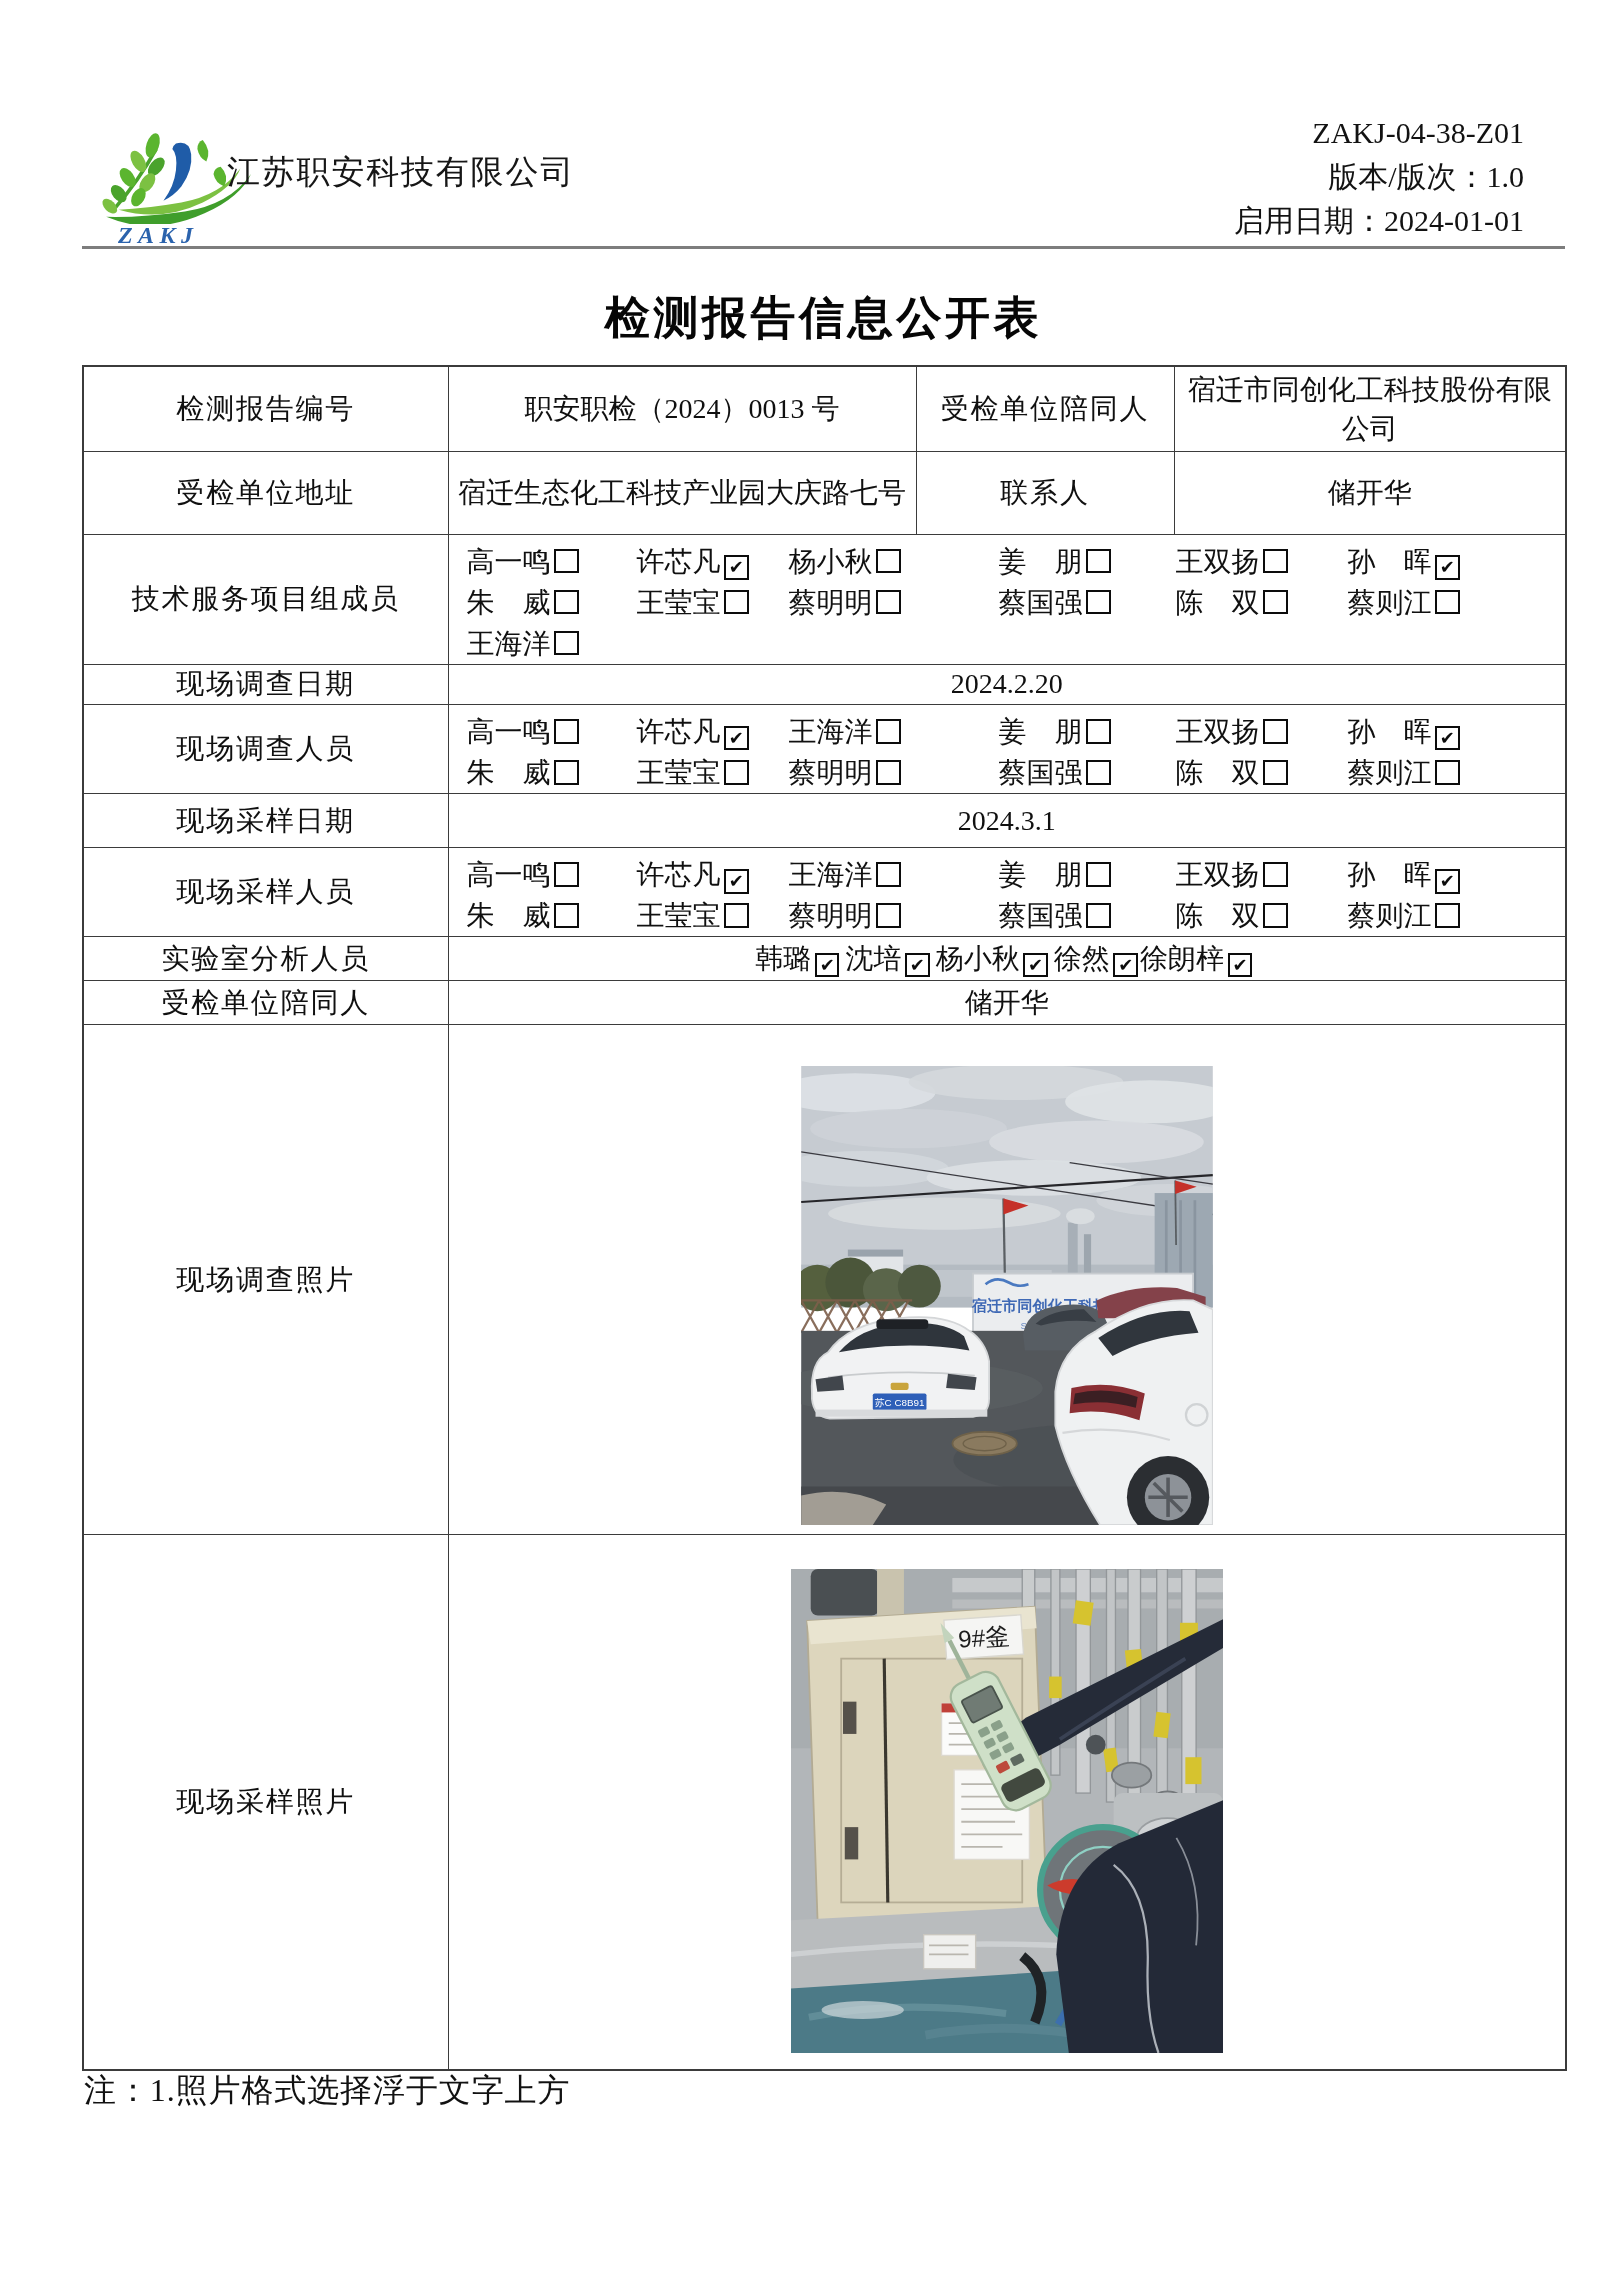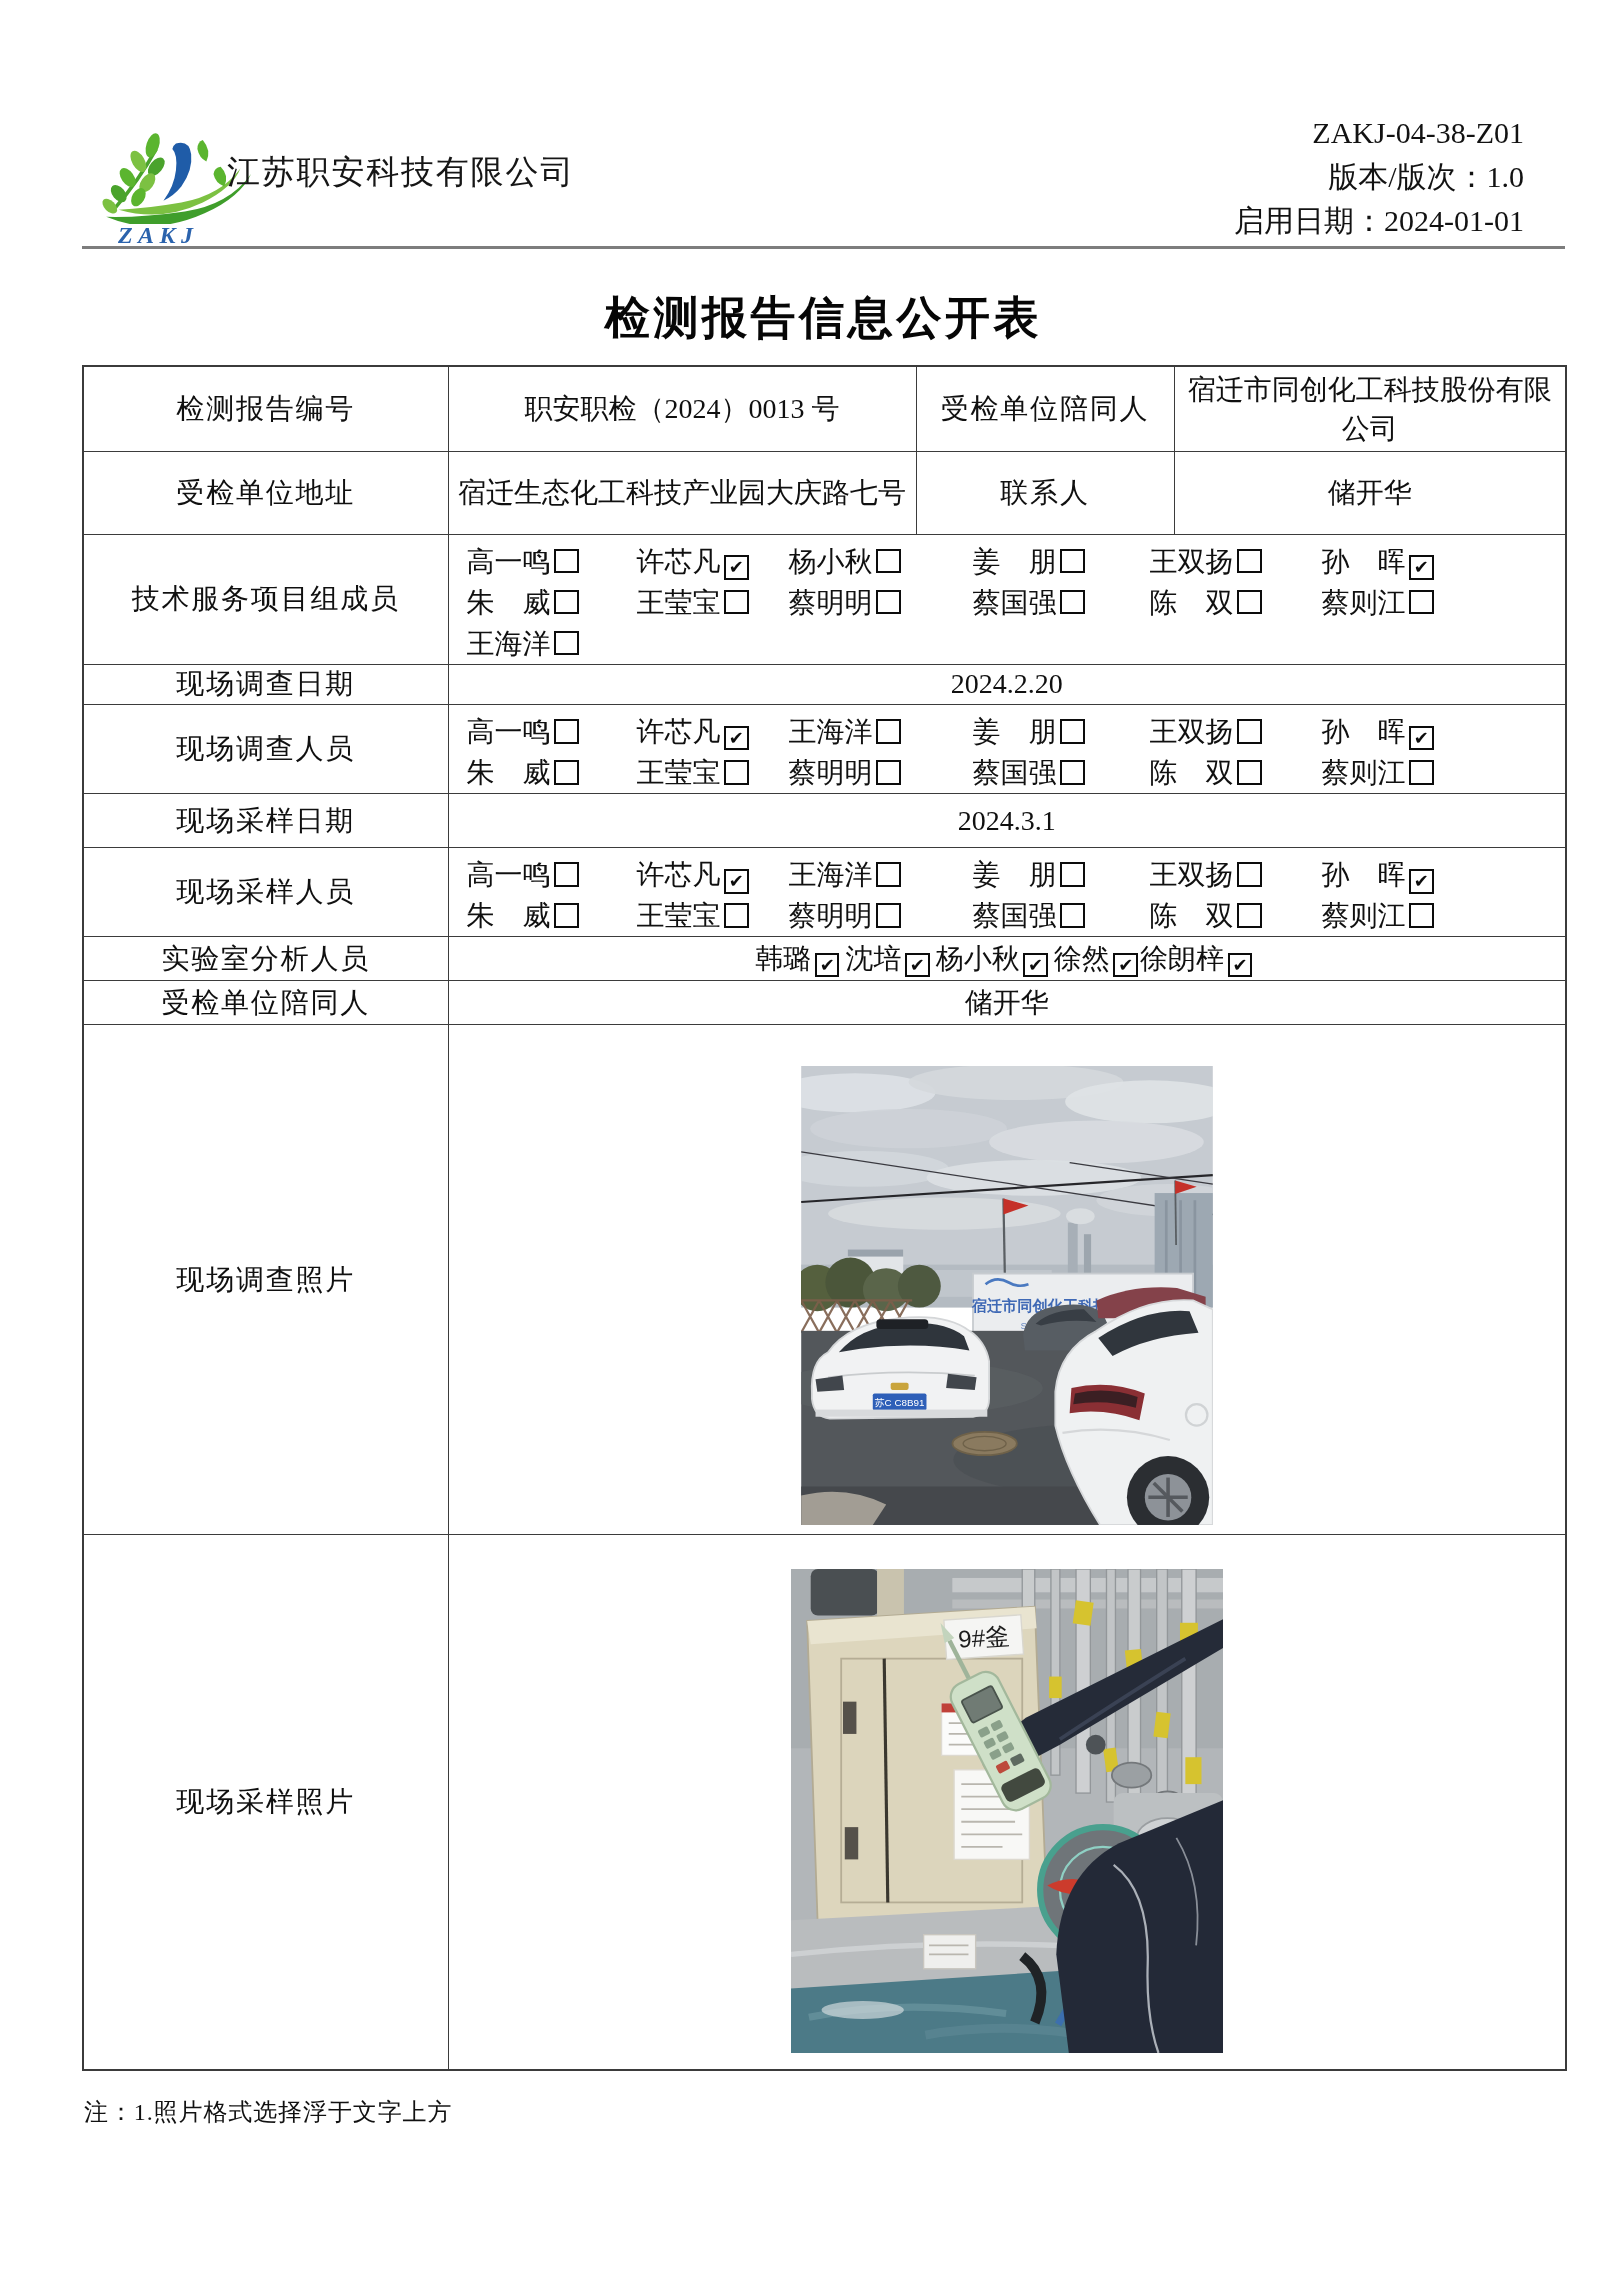--- a/index.html
+++ b/index.html
@@ -26,32 +26,32 @@
   td.val-addr{text-align:center;padding:0 23px;line-height:39px;}
   td.val-unit{text-align:center;padding:0 36px;line-height:39px;}
   td.photocell{vertical-align:top;text-align:center;}
   
   .pgrid{padding:6.3px 0 0 18px;}
   .pline{height:41px;line-height:41px;white-space:nowrap;}
   .pslot{display:inline-block;white-space:pre;}
   .pgrid .pslot:nth-child(1){width:170px;}
   .pgrid .pslot:nth-child(2){width:152px;}
   .pgrid .pslot:nth-child(3){width:184px;}
-  .pgrid .pslot:nth-child(4){width:177px;}
+  .pgrid .pslot:nth-child(4){width:177px;margin-left:26px;}
   .pgrid .pslot:nth-child(5){width:172px;}
   .pgrid .pslot:nth-child(6){width:125px;}
   .pcenter{text-align:center;white-space:nowrap;}
   .pcenter .pslot{margin-right:6px;}
   .pcenter .pslot.nogap{margin-right:2px;}
   .cb{display:inline-block;width:20.6px;height:20.6px;border:2.7px solid #0c0c0c;margin-left:3.6px;
       vertical-align:-2.7px;line-height:19px;text-align:center;
       font-family:"DejaVu Sans",sans-serif;font-size:18px;font-weight:bold;color:#0c0c0c;}
   .photo-frame{display:inline-block;line-height:0;}
   
-  .note{position:absolute;left:84px;top:2069px;font-size:24px;letter-spacing:0.9px;margin-top:27px;}
+  .note{position:absolute;left:84px;top:2069px;font-size:32px;letter-spacing:0.9px;}
   .pager{position:absolute;left:82px;top:2124px;width:1483px;text-align:center;font-size:28px;letter-spacing:1.8px;}
 </style>
 </head>
 <body>
 
 <div class="page">
 
   <div class="logo">
     <svg width="170" height="93" viewBox="0 0 190 104">
 

